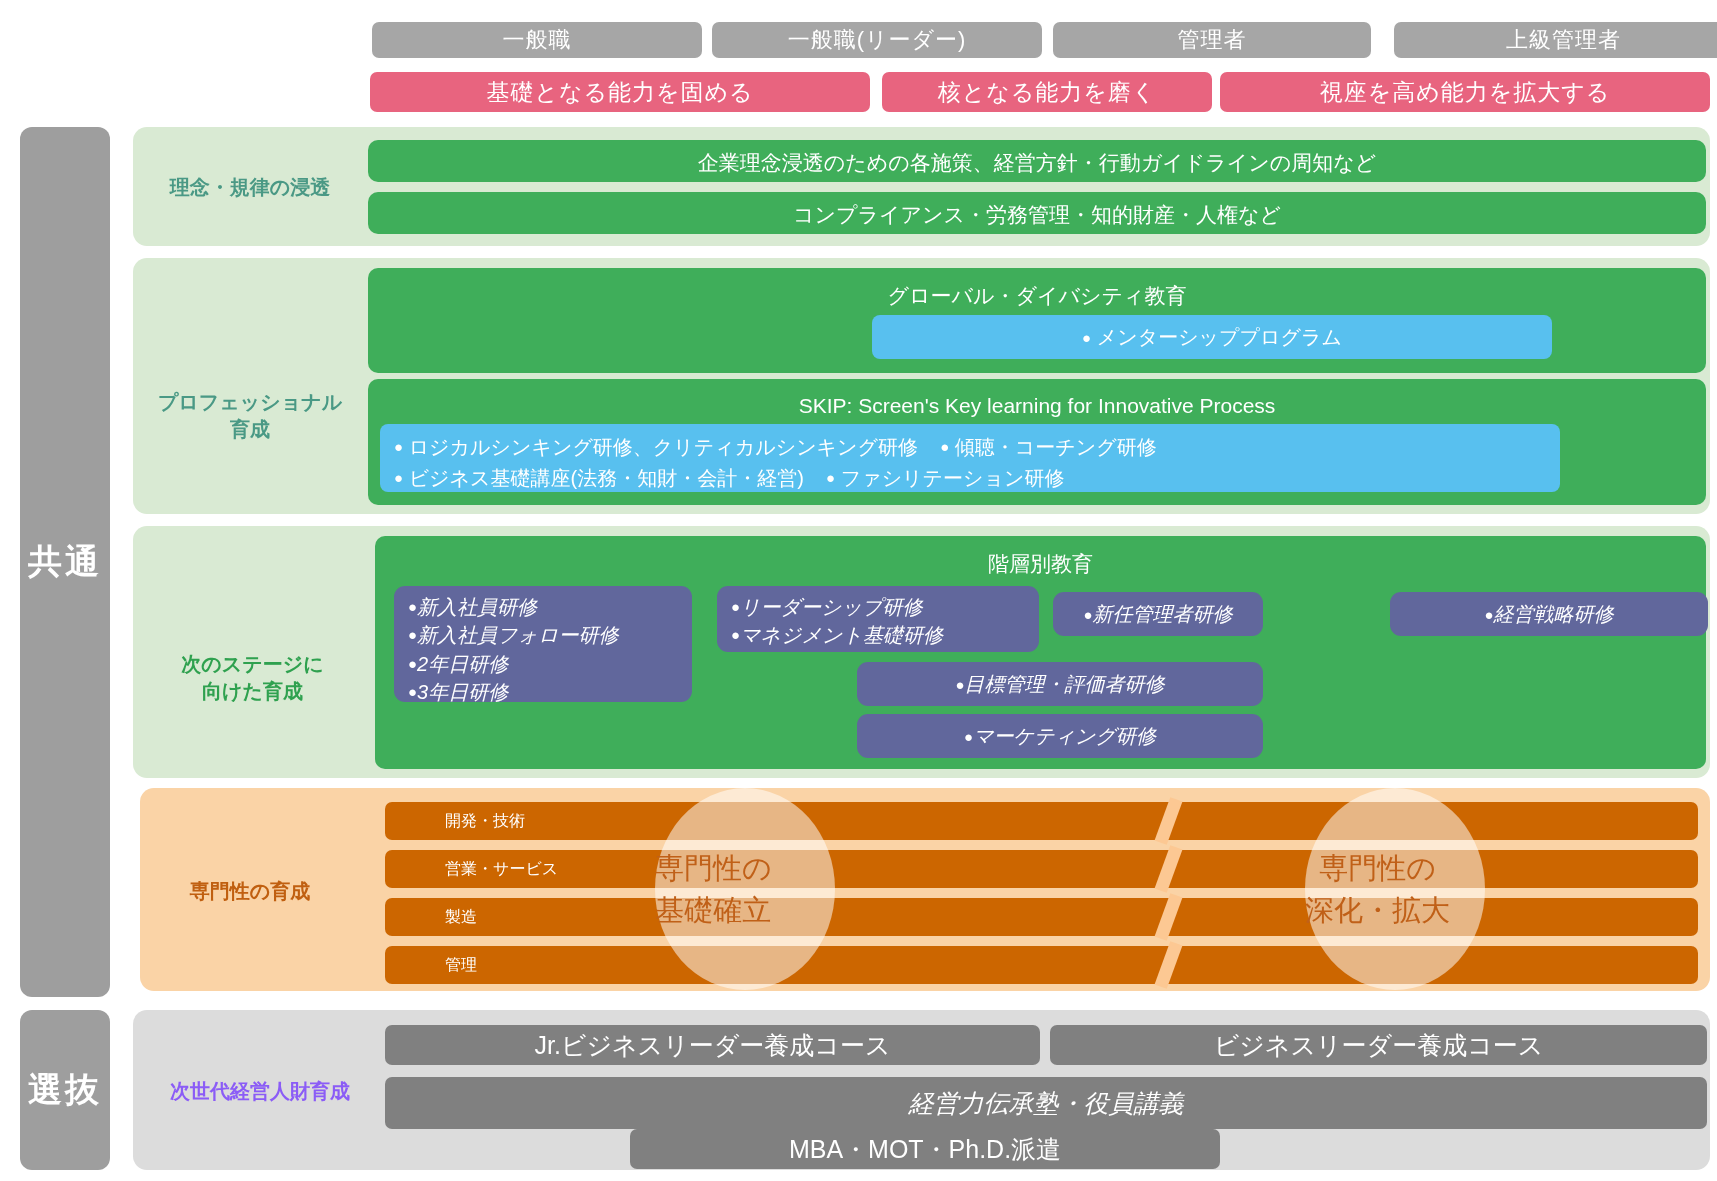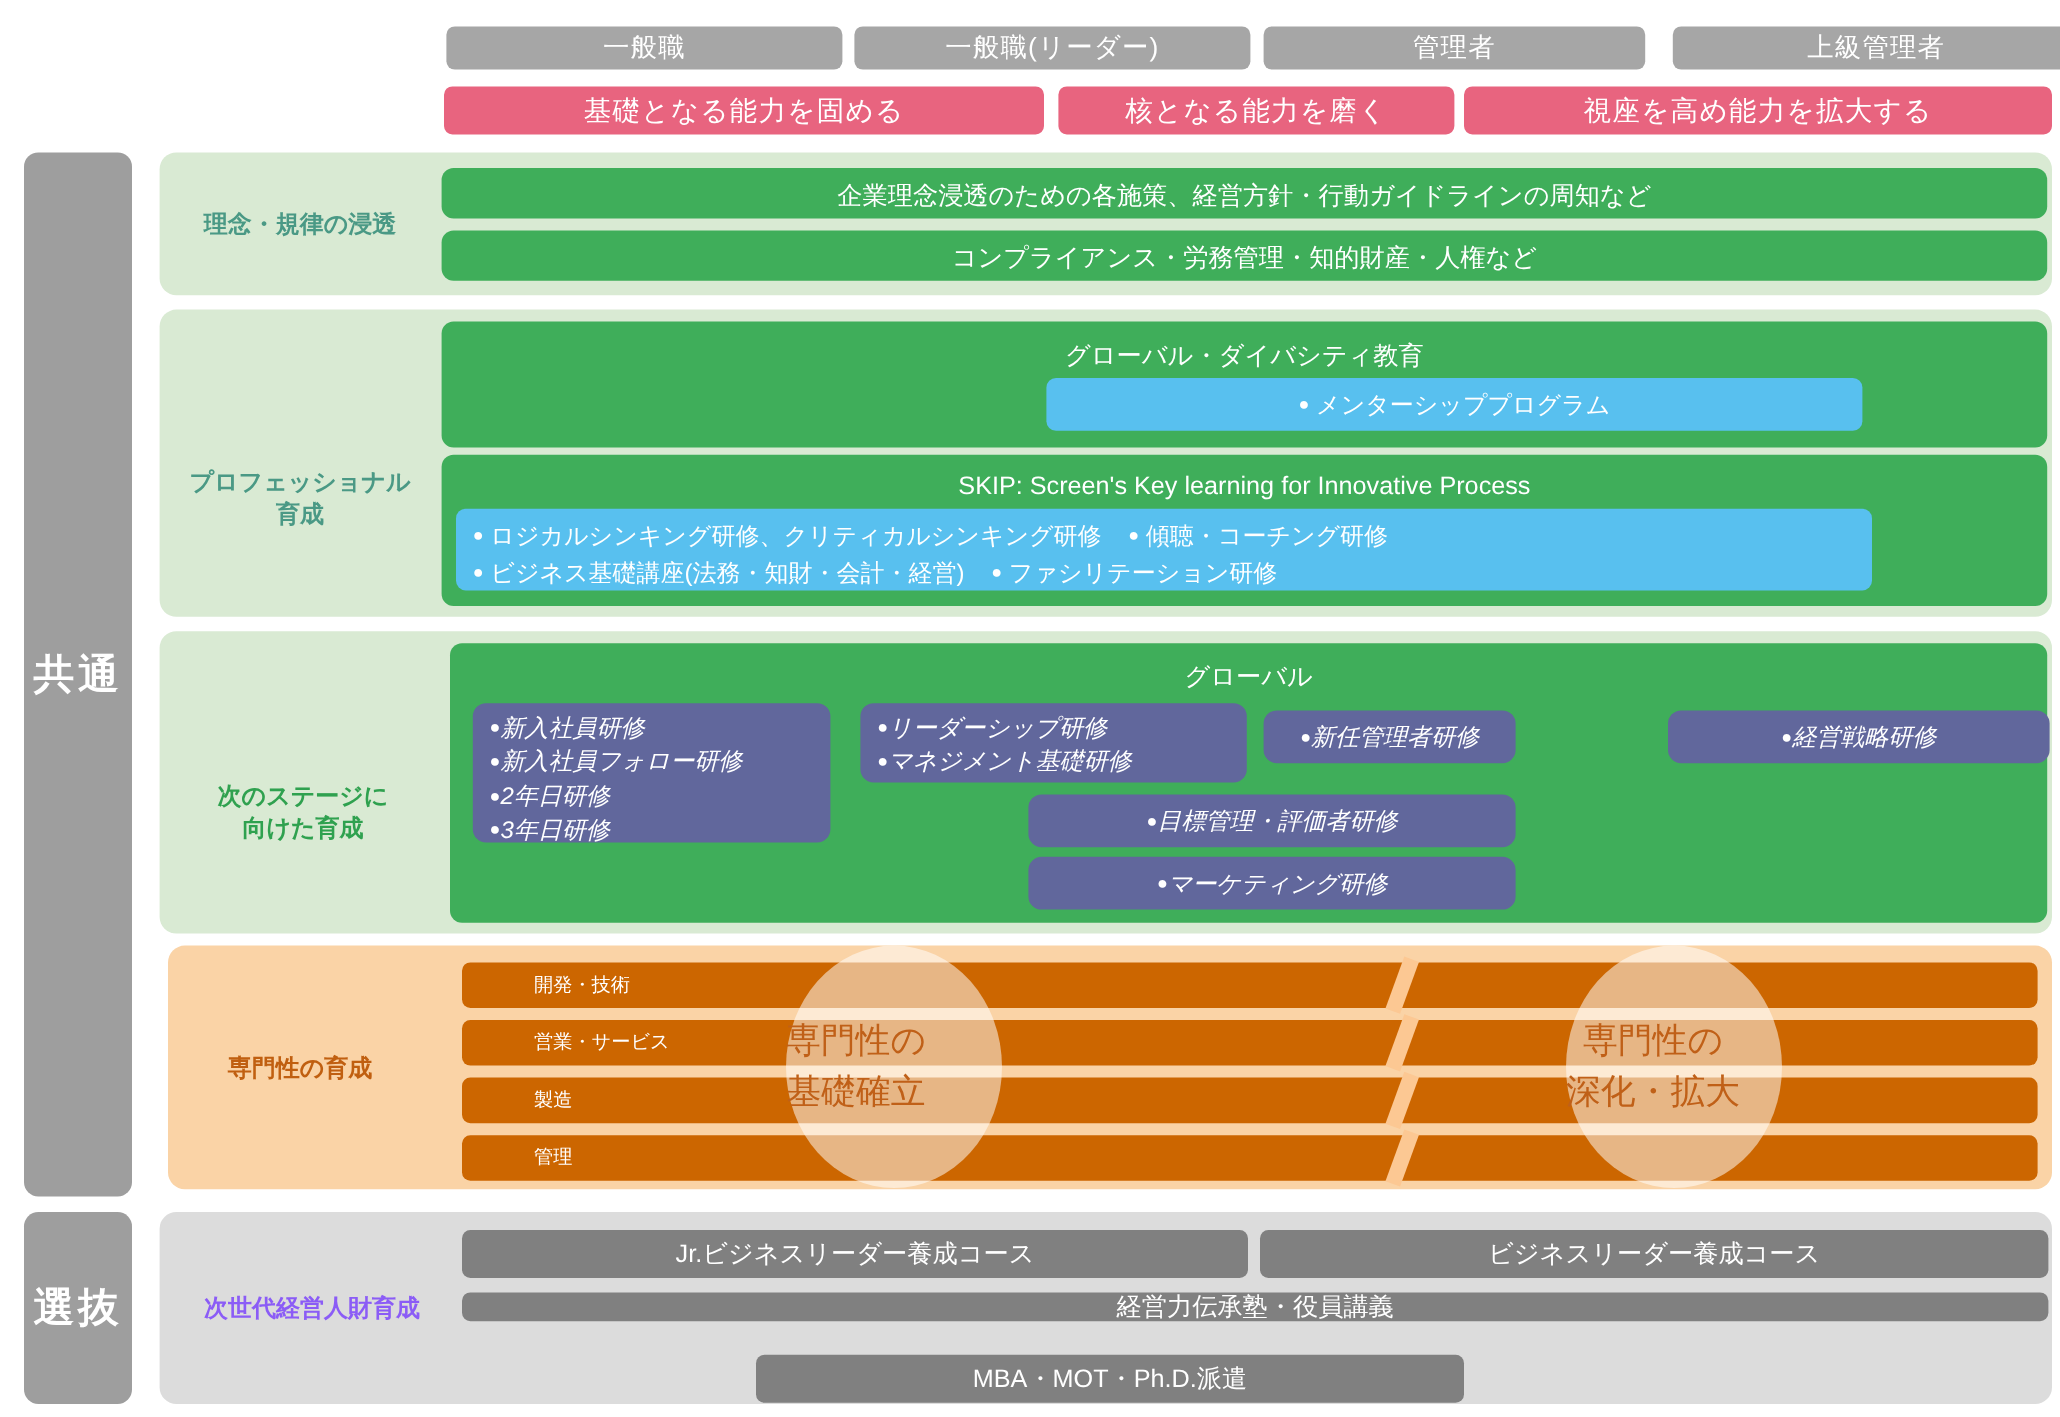--- a/index.html
+++ b/index.html
@@ -116,21 +116,21 @@
     display:flex; align-items:center; justify-content:flex-start;
     text-align:center; color:#c06018; font-size:29px; line-height:1.45;
   }
 
   
   .graybar{
     position:absolute;
     background:#808080; color:#ffffff;
     border-radius:7px;
     display:flex; align-items:center; justify-content:center;
-    font-size:21px;
+    font-size:25px;
   }
 </style>
 </head>
 <body>
 
 <div class="canvas">
 
   <div class="abs hdr-role" style="left:372px; top:22px; width:330px;">
     <span>一般職</span>
   </div>
@@ -206,21 +206,21 @@
     </div>
   </div>
 
   <div class="panel green" style="left:133px; top:526px; width:1577px; height:252px;"></div>
   <div class="cat-label green2" style="left:140px; top:624px; width:225px; white-space:pre-line;">
     <span>次のステージに
 向けた育成</span>
   </div>
 
   <div class="gbar" style="left:375px; top:536px; width:1331px; height:233px;">
-    <div class="gbar-title" style="top:14px;">グローバル</div>
+    <div class="gbar-title" style="top:14px;">階層別教育</div>
   </div>
 
   <div class="purple list" style="left:394px; top:586px; width:298px; height:116px;">
     <div><span class="dot">●</span><span>新入社員研修</span></div>
     <div><span class="dot">●</span><span>新入社員フォロー研修</span></div>
     <div><span class="dot">●</span><span>2年日研修</span></div>
     <div><span class="dot">●</span><span>3年日研修</span></div>
   </div>
 
   <div class="purple list" style="left:717px; top:586px; width:322px; height:66px;">
@@ -290,20 +290,20 @@
   <div class="cat-label gray2" style="left:145px; top:1078px; width:230px;">
     <span>次世代経営人財育成</span>
   </div>
 
   <div class="graybar" style="left:385px; top:1025px; width:655px; height:40px;">
     <span>Jr.ビジネスリーダー養成コース</span>
   </div>
   <div class="graybar" style="left:1050px; top:1025px; width:657px; height:40px;">
     <span>ビジネスリーダー養成コース</span>
   </div>
-  <div class="graybar" style="left:385px; top:1077px; width:1322px; height:24px;">
+  <div class="graybar" style="left:385px; top:1077px; width:1322px; height:52px;font-style:italic;">
     <span>経営力伝承塾・役員講義</span>
   </div>
   <div class="graybar" style="left:630px; top:1129px; width:590px; height:40px;">
     <span>MBA・MOT・Ph.D.派遣</span>
   </div>
 
 </div>
 
 </body></html>

